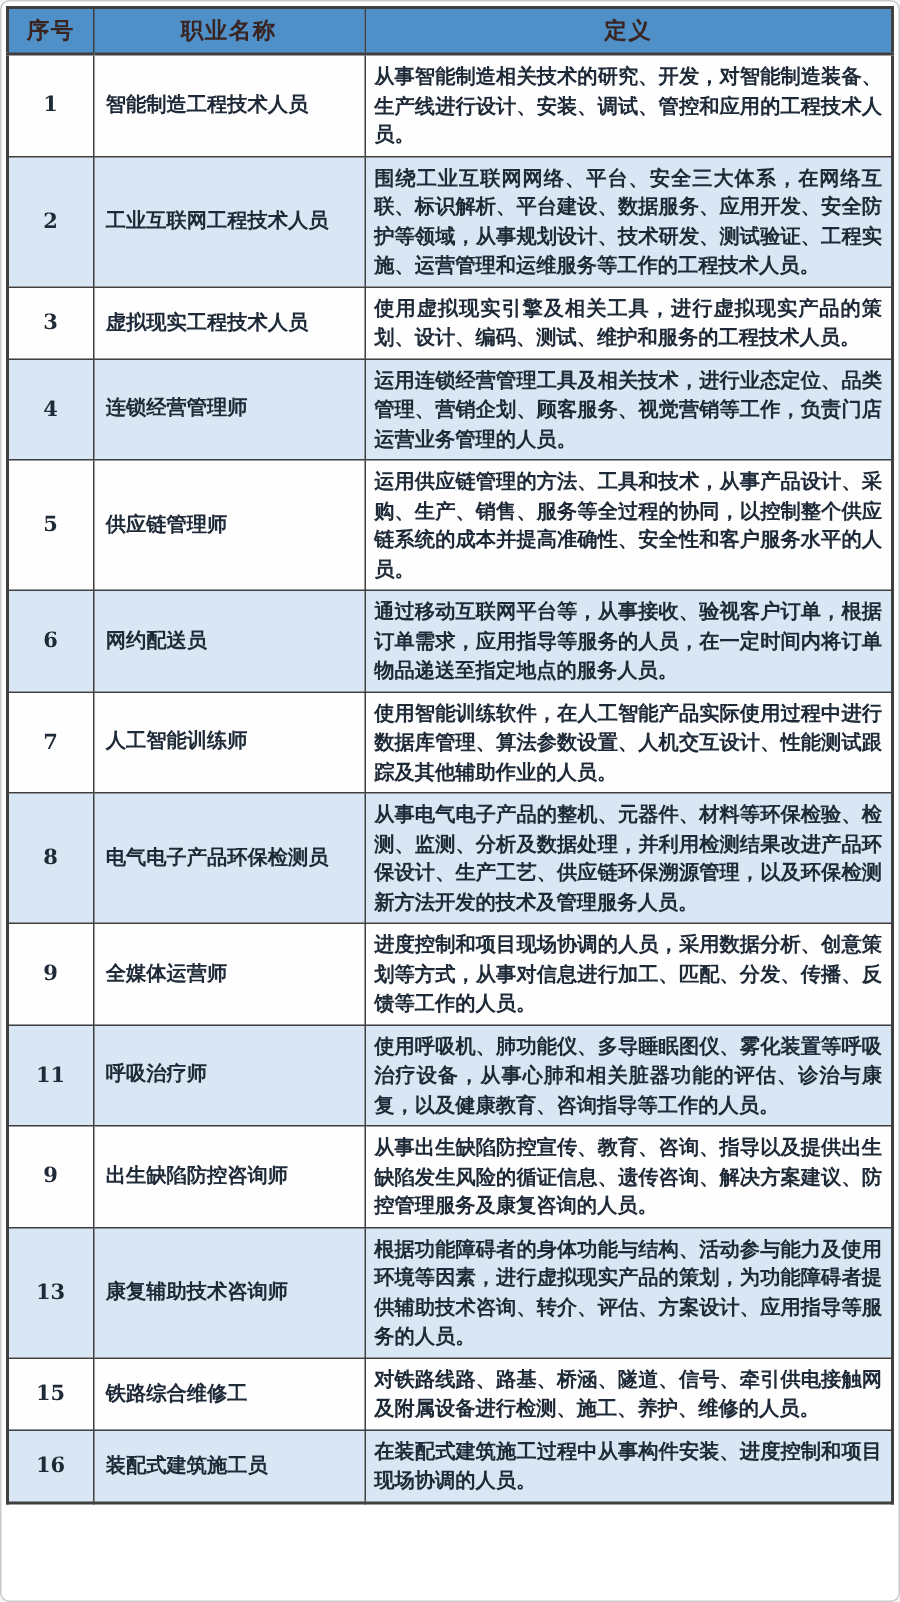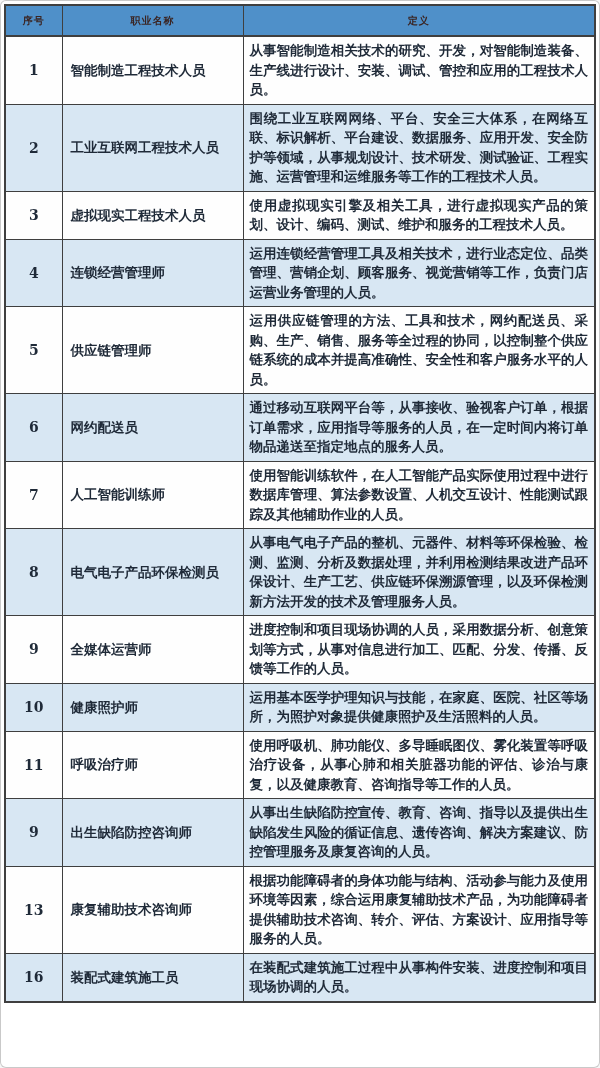--- a/index.html
+++ b/index.html
@@ -38,21 +38,21 @@
   col.c-def{width:auto;}
   th,td{
     border:1px solid var(--border);
     font-weight:bold;
     color:var(--body-text);
     vertical-align:middle;
   }
   thead th{
     background:var(--header-bg);
     color:var(--header-text);
-    font-size:10px;
+    font-size:15px;
     height:31px;
     text-align:center;
     letter-spacing:1px;
     border-bottom:2px solid var(--border);
   }
   tbody tr:nth-child(odd) td{background:var(--row-bg);}
   tbody tr:nth-child(even) td{background:var(--row-alt-bg);}
   td.idx{
     text-align:center;
     font-size:14px;
@@ -107,21 +107,21 @@
           <td class="def">使用虚拟现实引擎及相关工具，进行虚拟现实产品的策划、设计、编码、测试、维护和服务的工程技术人员。</td>
         </tr>
         <tr>
           <td class="idx">4</td>
           <td class="name">连锁经营管理师</td>
           <td class="def">运用连锁经营管理工具及相关技术，进行业态定位、品类管理、营销企划、顾客服务、视觉营销等工作，负责门店运营业务管理的人员。</td>
         </tr>
         <tr>
           <td class="idx">5</td>
           <td class="name">供应链管理师</td>
-          <td class="def">运用供应链管理的方法、工具和技术，网约配送员、采购、生产、销售、服务等全过程的协同，以控制整个供应链系统的成本并提高准确性、安全性和客户服务水平的人员。</td>
+          <td class="def">运用供应链管理的方法、工具和技术，从事产品设计、采购、生产、销售、服务等全过程的协同，以控制整个供应链系统的成本并提高准确性、安全性和客户服务水平的人员。</td>
         </tr>
         <tr>
           <td class="idx">6</td>
           <td class="name">网约配送员</td>
           <td class="def">通过移动互联网平台等，从事接收、验视客户订单，根据订单需求，应用指导等服务的人员，在一定时间内将订单物品递送至指定地点的服务人员。</td>
         </tr>
         <tr>
           <td class="idx">7</td>
           <td class="name">人工智能训练师</td>
           <td class="def">使用智能训练软件，在人工智能产品实际使用过程中进行数据库管理、算法参数设置、人机交互设计、性能测试跟踪及其他辅助作业的人员。</td>
@@ -130,38 +130,38 @@
           <td class="idx">8</td>
           <td class="name">电气电子产品环保检测员</td>
           <td class="def">从事电气电子产品的整机、元器件、材料等环保检验、检测、监测、分析及数据处理，并利用检测结果改进产品环保设计、生产工艺、供应链环保溯源管理，以及环保检测新方法开发的技术及管理服务人员。</td>
         </tr>
         <tr>
           <td class="idx">9</td>
           <td class="name">全媒体运营师</td>
           <td class="def">进度控制和项目现场协调的人员，采用数据分析、创意策划等方式，从事对信息进行加工、匹配、分发、传播、反馈等工作的人员。</td>
         </tr>
         <tr>
-          <td class="idx">10</td>
-          <td class="name">健康照护师</td>
-          <td class="def">运用基本医学护理知识与技能，在家庭、医院、社区等场所，为照护对象提供健康照护及生活照料的人员。</td>
-        </tr>
-        <tr>
           <td class="idx">11</td>
           <td class="name">呼吸治疗师</td>
           <td class="def">使用呼吸机、肺功能仪、多导睡眠图仪、雾化装置等呼吸治疗设备，从事心肺和相关脏器功能的评估、诊治与康复，以及健康教育、咨询指导等工作的人员。</td>
         </tr>
         <tr>
           <td class="idx">9</td>
           <td class="name">出生缺陷防控咨询师</td>
           <td class="def">从事出生缺陷防控宣传、教育、咨询、指导以及提供出生缺陷发生风险的循证信息、遗传咨询、解决方案建议、防控管理服务及康复咨询的人员。</td>
         </tr>
         <tr>
           <td class="idx">13</td>
           <td class="name">康复辅助技术咨询师</td>
-          <td class="def">根据功能障碍者的身体功能与结构、活动参与能力及使用环境等因素，综合运用康复辅助技术产品，为功能障碍者提供辅助技术咨询、转介、评估、方案设计、应用指导等服务的人员。</td>
+          <td class="def">根据功能障碍者的身体功能与结构、活动参与能力及使用环境等因素，进行虚拟现实产品的策划，为功能障碍者提供辅助技术咨询、转介、评估、方案设计、应用指导等服务的人员。</td>
+        </tr>
+        <tr>
+          <td class="idx">15</td>
+          <td class="name">铁路综合维修工</td>
+          <td class="def">对铁路线路、路基、桥涵、隧道、信号、牵引供电接触网及附属设备进行检测、施工、养护、维修的人员。</td>
         </tr>
         <tr>
           <td class="idx">16</td>
           <td class="name">装配式建筑施工员</td>
           <td class="def">在装配式建筑施工过程中从事构件安装、进度控制和项目现场协调的人员。</td>
         </tr>
       </tbody>
   </table>
 </div>
 

